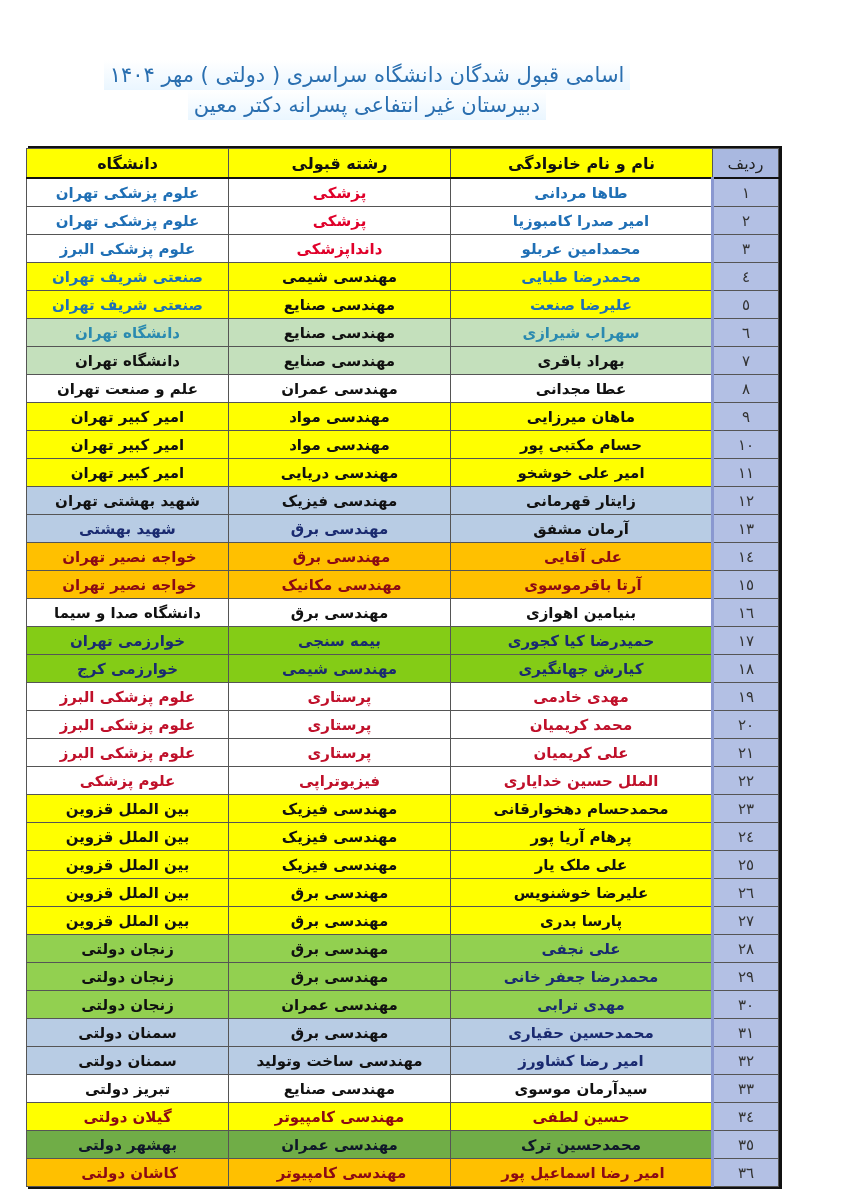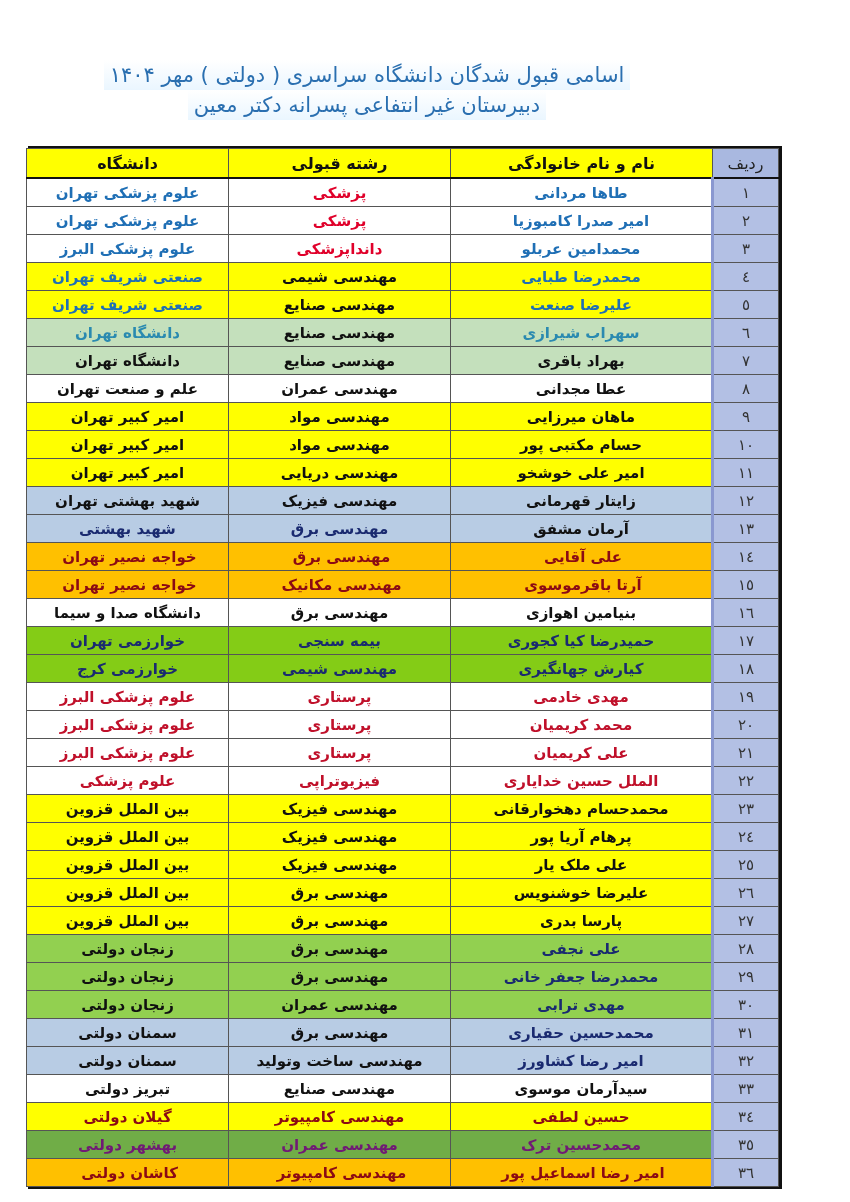--- a/index.html
+++ b/index.html
@@ -90,21 +90,21 @@
     tr.r-orange td.cell { background: #ffc000; padding-left: 8px; }
     tr.r-lightblue td.cell { background: #84cc16; }
     tr.r-green td.cell { background: #92d050; }
     tr.r-darkgreen td.cell { background: #70ad47; }
 
     .t-blue { color: #1f6fb5; }
     .t-red { color: #e0002a; }
     .t-crimson { color: #c0102a; }
     .t-black { color: #111111; }
     .t-navy { color: #1a2a70; }
-    .t-darkgreen { color: #701a75; }
+    .t-darkgreen { color: #0f172a; }
     .t-teal { color: #2a8ab0; }
     .t-darkred { color: #8b0a14; }
   </style>
 </head>
 <body>
 
 <div class="title-block">
   <div>
     <span class="title-line">اسامی قبول شدگان دانشگاه سراسری ( دولتی ) مهر ۱۴۰۴</span>
   </div>

